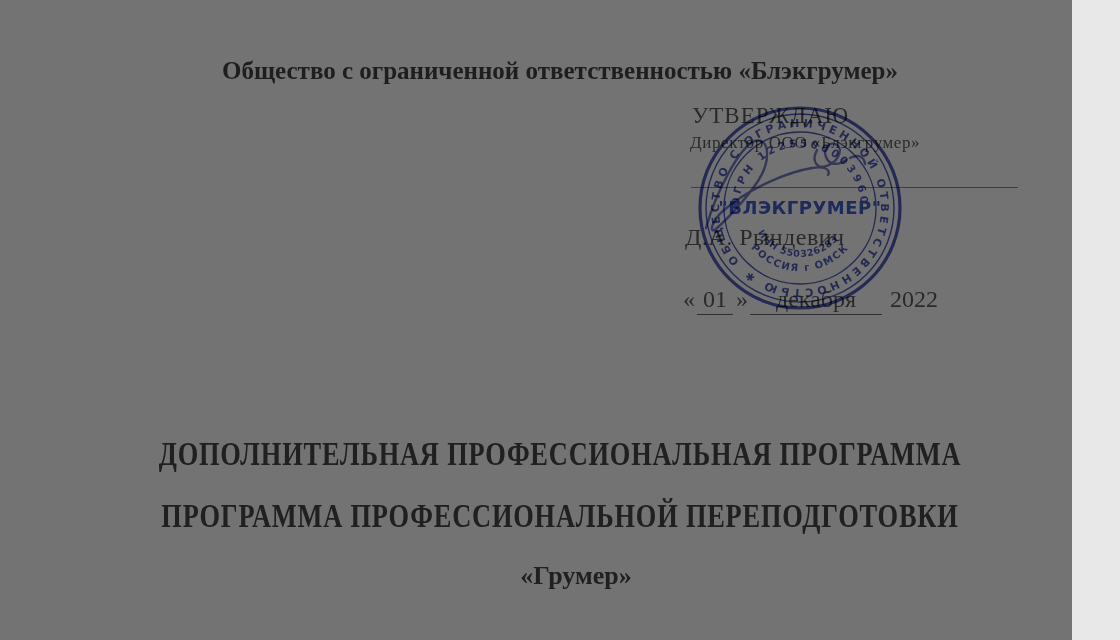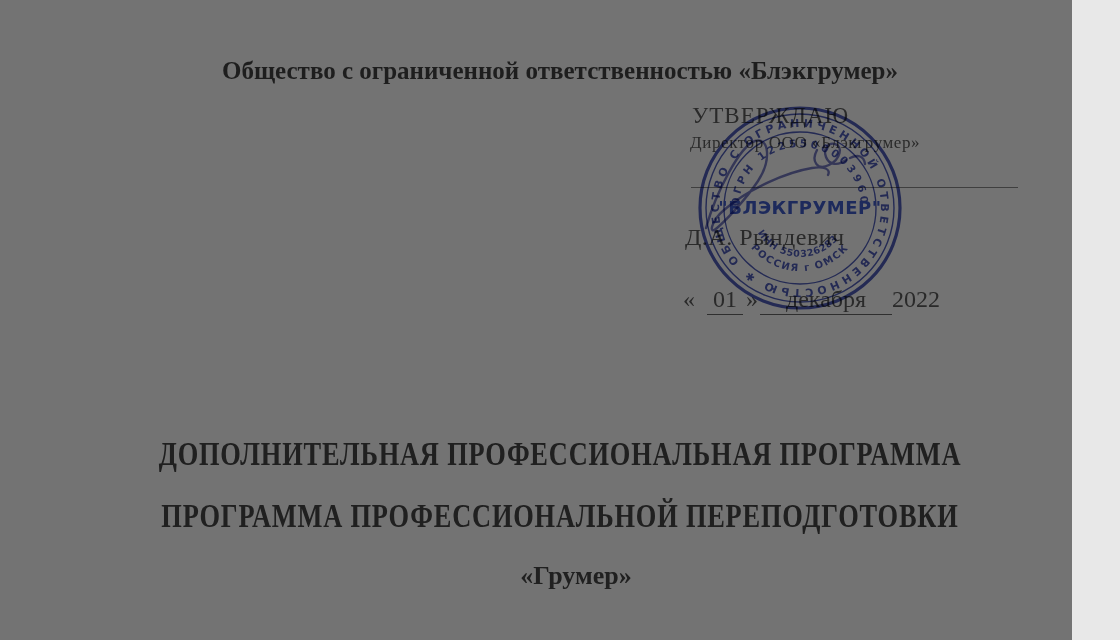--- a/index.html
+++ b/index.html
@@ -31,24 +31,24 @@
     position:absolute;left:685px;top:224px;
     font-size:24px;letter-spacing:.5px;color:#2a2a2a;
   }
   .date-line{
     position:absolute;left:683px;top:286px;
     font-size:24px;color:#2a2a2a;white-space:nowrap;
   }
   .date-line .u{
     display:inline-block;border-bottom:1.6px solid #2f2f2f;line-height:1.15;
   }
-  .date-line .day{padding:0 6px;margin-left:12px;}
+  .date-line .day{padding:0 6px;margin-left:2px;}
   .date-line .cq{margin:0 2px 0 3px;}
   .date-line .month{padding:0 26px;}
-  .date-line .year{}
+  .date-line .year{margin-left:8px;}
   .stamp{
     position:absolute;left:694px;top:102px;
     mix-blend-mode:multiply;opacity:.9;
   }
   .stamp text{font-family:"DejaVu Sans",sans-serif;font-weight:bold;}
   .ring-t{font-size:11px;letter-spacing:3.6px;}
   .ogrn-t{font-size:10.5px;letter-spacing:3.2px;}
   .inn-t{font-size:9.5px;letter-spacing:.6px;}
   .loc-t{font-size:10px;letter-spacing:1.5px;}
   .center-t{font-size:18px;letter-spacing:.5px;}

